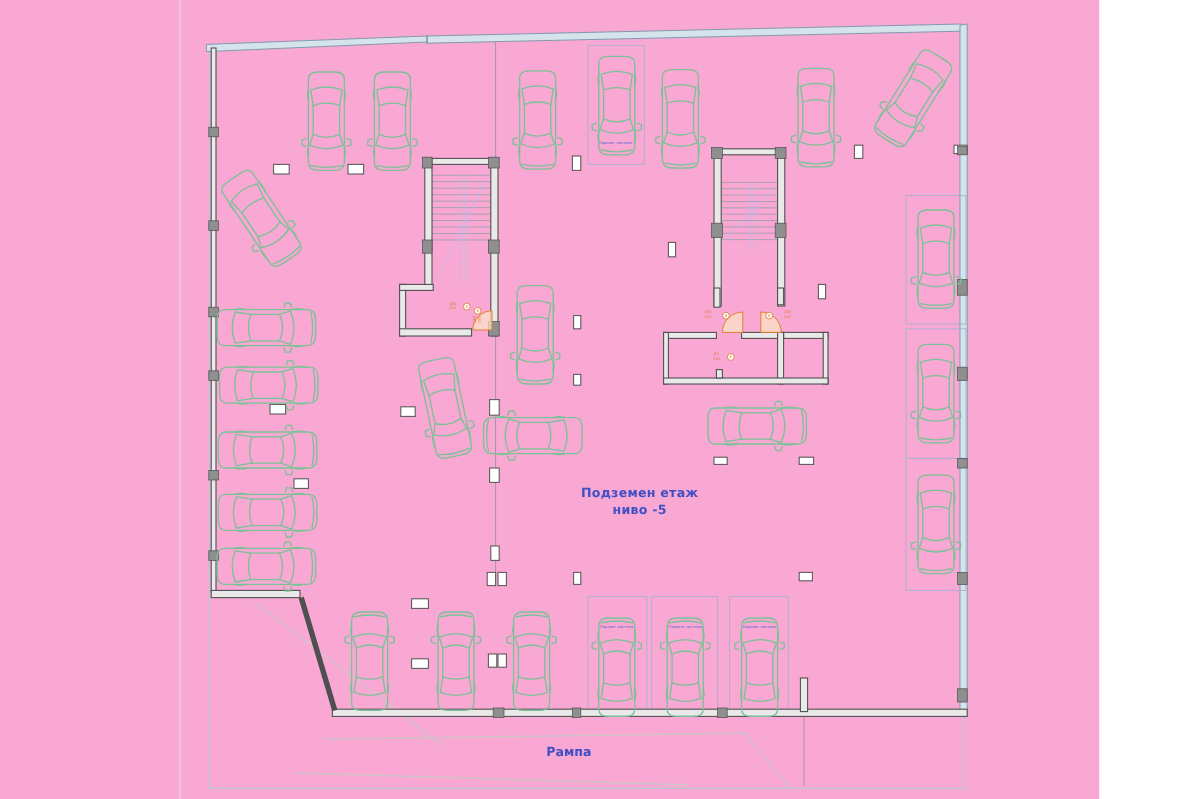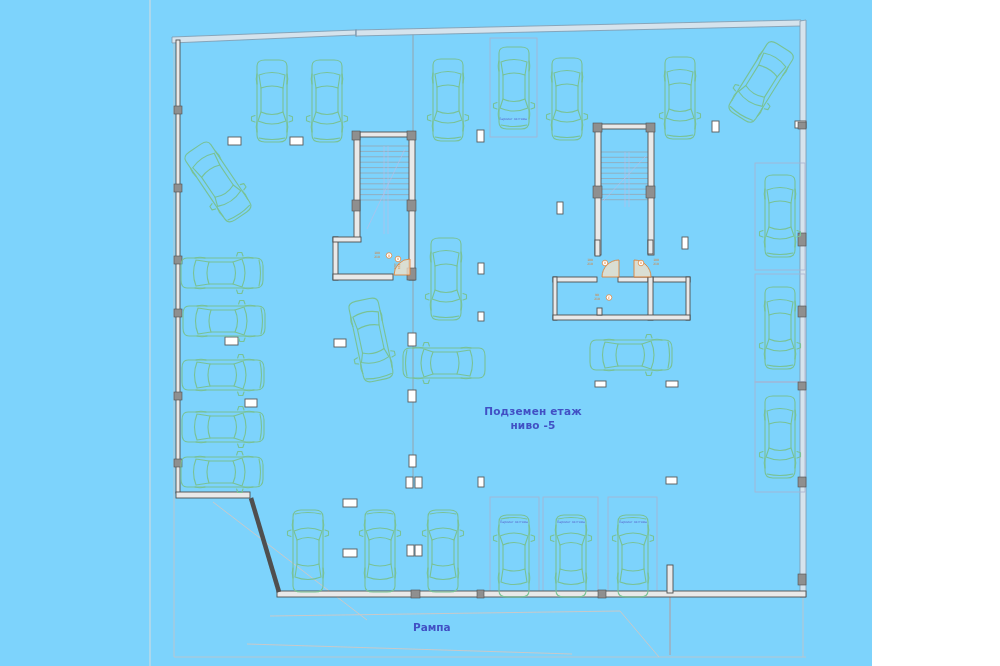--- a/index.html
+++ b/index.html
@@ -1,21 +1,21 @@
 <!DOCTYPE html>
 <html><head>
 <meta charset="utf-8">
 <style>
   html,body{margin:0;padding:0;background:#ffffff;}
-  .page{position:relative;width:872px;height:666px;background:#7dd3fc;overflow:hidden;
-        font-family:"DejaVu Sans",sans-serif;}
+  .page{position:relative;width:872px;height:666px;background:#f9a8d4;overflow:hidden;
+        font-family:"DejaVu Sans",sans-serif;padding-left:44px;}
   svg.plan{position:absolute;left:0;top:0;}
   .lvl-title{position:absolute;left:463px;top:404px;width:140px;text-align:center;
              font-size:10.5px;font-weight:bold;line-height:14px;letter-spacing:.2px;}
-  .ramp-label{position:absolute;left:413px;top:621px;width:80px;text-align:left;
+  .ramp-label{position:absolute;left:413px;top:621px;width:80px;text-align:right;
               font-size:10.5px;font-weight:bold;}
 </style>
 </head>
 <body>
 
 <div class="page">
   <svg class="plan" width="1000" height="666" viewBox="0 0 1000 666">
       <defs>
         <g id="carp" fill="none" stroke="#79c295" stroke-width="1.1" stroke-linecap="round" stroke-linejoin="round">
           <path d="M7,10 Q7,3 15,3 L29,3 Q37,3 37,10 L37,79 Q37,85 29,85 L15,85 Q7,85 7,79 Z"></path>

